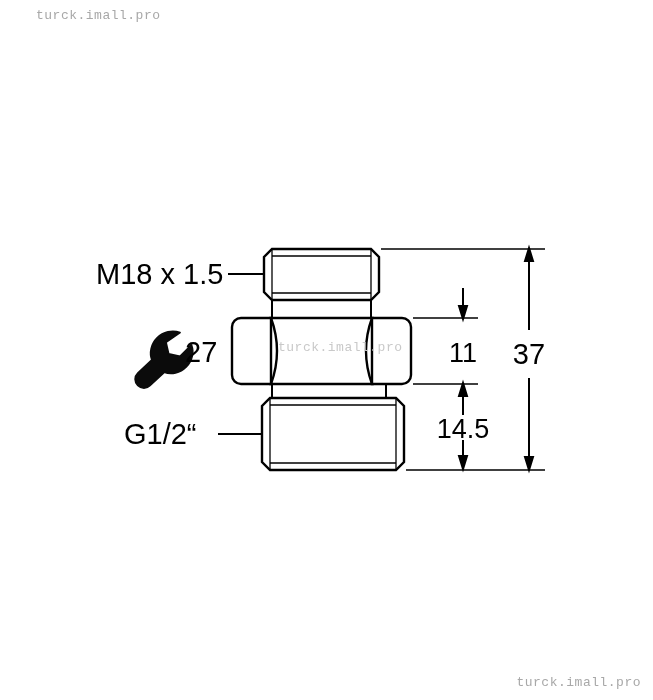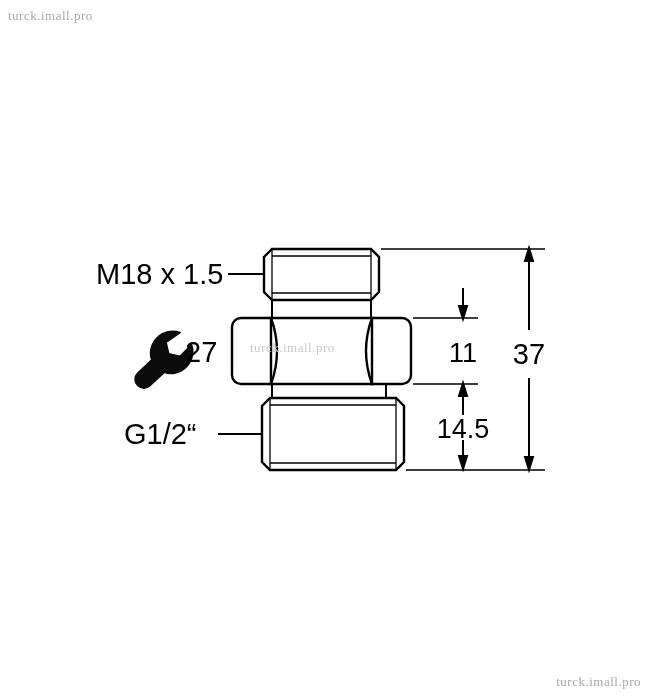--- a/index.html
+++ b/index.html
@@ -10,26 +10,27 @@
   #page {
     position: relative;
     width: 653px;
     height: 700px;
     background: #ffffff;
     overflow: hidden;
     font-family: "Liberation Sans", sans-serif;
   }
   .watermark {
     position: absolute;
-    font-family: Liberation Serif, serif;
+    font-family: Liberation Mono, monospace;
     font-size: 13px;
     letter-spacing: 0.5px;
     color: #a8a8a8;
     white-space: nowrap;
     user-select: none;
+    margin-left: 28px;
   }
   #wm-topleft { left: 8px; top: 8px; }
   #wm-bottomright { right: 12px; bottom: 10px; }
   #wm-center {
     left: 250px;
     top: 340px;
     color: #c9c9c9;
     font-size: 13px;
   }
   #drawing-svg {

